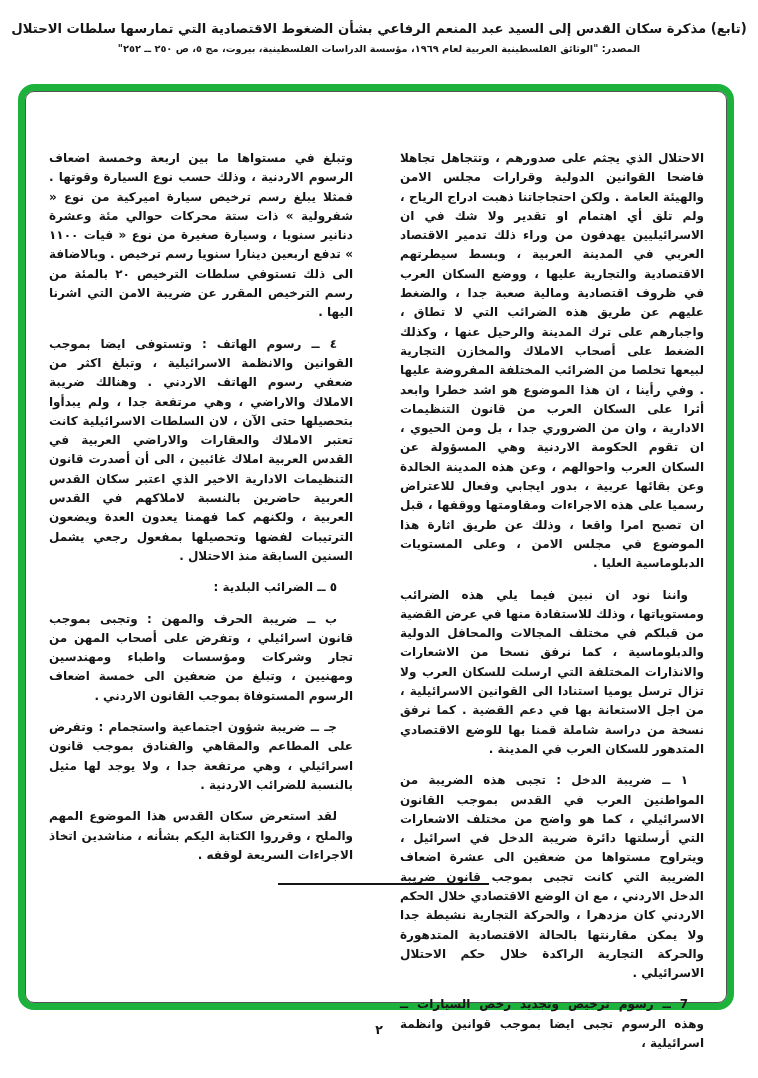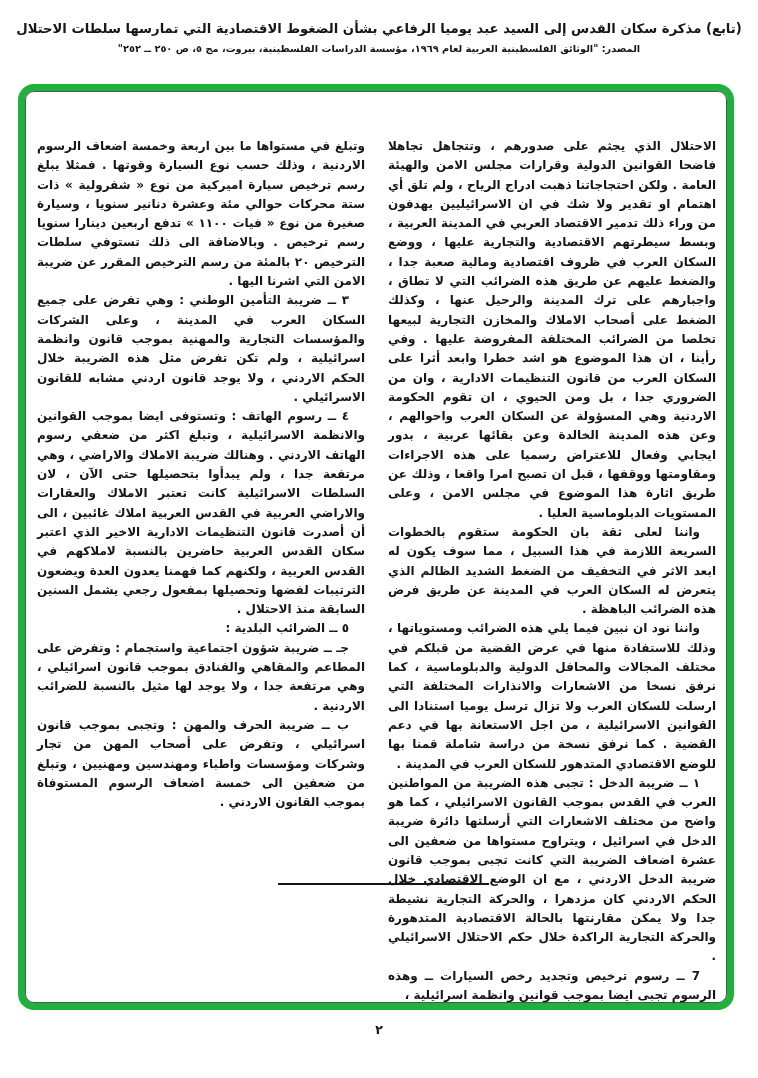--- a/index.html
+++ b/index.html
@@ -57,21 +57,21 @@
   }
   .col {
     flex: 1 1 0;
     min-width: 0;
     text-align: justify;
     font-size: 12px;
     font-weight: bold;
     line-height: 19.3px;
     direction: rtl;
   }
-  .col p { margin: 0; text-indent: 16px; }
+  .col p { margin: 12px; text-indent: 16px; }
   .col p.cont { text-indent: 0; }
   .divider {
     position: absolute;
     left: 253px;
     top: 792px;
     width: 211px;
     height: 2px;
     background: var(--ink, #161616);
   }
   .page-number {
@@ -83,44 +83,43 @@
     font-size: 12.5px;
     font-weight: bold;
   }
 </style>
 </head>
 <body>
 
 <div class="page">
 
   <div class="header">
-    <div class="doc-title">(تابع) مذكرة سكان القدس إلى السيد عبد يوميا الرفاعي بشأن الضغوط الاقتصادية التي تمارسها سلطات الاحتلال</div>
+    <div class="doc-title">(تابع) مذكرة سكان القدس إلى السيد عبد المنعم الرفاعي بشأن الضغوط الاقتصادية التي تمارسها سلطات الاحتلال</div>
     <div class="doc-source">المصدر: "الوثائق الفلسطينية العربية لعام ١٩٦٩، مؤسسة الدراسات الفلسطينية، بيروت، مج ٥، ص ٢٥٠ ــ ٢٥٢"</div>
   </div>
 
   <div class="frame">
     <div class="frame-inner"></div>
 
     <div class="columns">
 
       <section class="col">
         <p class="cont">الاحتلال الذي يجثم على صدورهم ، وتتجاهل تجاهلا فاضحا القوانين الدولية وقرارات مجلس الامن والهيئة العامة . ولكن احتجاجاتنا ذهبت ادراج الرياح ، ولم تلق أي اهتمام او تقدير ولا شك في ان الاسرائيليين يهدفون من وراء ذلك تدمير الاقتصاد العربي في المدينة العربية ، وبسط سيطرتهم الاقتصادية والتجارية عليها ، ووضع السكان العرب في ظروف اقتصادية ومالية صعبة جدا ، والضغط عليهم عن طريق هذه الضرائب التي لا تطاق ، واجبارهم على ترك المدينة والرحيل عنها ، وكذلك الضغط على أصحاب الاملاك والمخازن التجارية لبيعها تخلصا من الضرائب المختلفة المفروضة عليها . وفي رأينا ، ان هذا الموضوع هو اشد خطرا وابعد أثرا على السكان العرب من قانون التنظيمات الادارية ، وان من الضروري جدا ، بل ومن الحيوي ، ان تقوم الحكومة الاردنية وهي المسؤولة عن السكان العرب واحوالهم ، وعن هذه المدينة الخالدة وعن بقائها عربية ، بدور ايجابي وفعال للاعتراض رسميا على هذه الاجراءات ومقاومتها ووقفها ، قبل ان تصبح امرا واقعا ، وذلك عن طريق اثارة هذا الموضوع في مجلس الامن ، وعلى المستويات الدبلوماسية العليا .</p>
-        <p>واننا لعلى ثقة بان الحكومة ستقوم بالخطوات السريعة اللازمة في هذا السبيل ، مما سوف يكون له ابعد الاثر في التخفيف من الضغط الشديد الظالم الذي يتعرض له السكان العرب في المدينة عن طريق فرض هذه الضرائب الباهظة .</p>
         <p>واننا نود ان نبين فيما يلي هذه الضرائب ومستوياتها ، وذلك للاستفادة منها في عرض القضية من قبلكم في مختلف المجالات والمحافل الدولية والدبلوماسية ، كما نرفق نسخا من الاشعارات والانذارات المختلفة التي ارسلت للسكان العرب ولا تزال ترسل يوميا استنادا الى القوانين الاسرائيلية ، من اجل الاستعانة بها في دعم القضية . كما نرفق نسخة من دراسة شاملة قمنا بها للوضع الاقتصادي المتدهور للسكان العرب في المدينة .</p>
         <p>١ ــ ضريبة الدخل : تجبى هذه الضريبة من المواطنين العرب في القدس بموجب القانون الاسرائيلي ، كما هو واضح من مختلف الاشعارات التي أرسلتها دائرة ضريبة الدخل في اسرائيل ، ويتراوح مستواها من ضعفين الى عشرة اضعاف الضريبة التي كانت تجبى بموجب قانون ضريبة الدخل الاردني ، مع ان الوضع الاقتصادي خلال الحكم الاردني كان مزدهرا ، والحركة التجارية نشيطة جدا ولا يمكن مقارنتها بالحالة الاقتصادية المتدهورة والحركة التجارية الراكدة خلال حكم الاحتلال الاسرائيلي .</p>
         <p>7 ــ رسوم ترخيص وتجديد رخص السيارات ــ وهذه الرسوم تجبى ايضا بموجب قوانين وانظمة اسرائيلية ،</p>
       </section>
 
       <section class="col">
         <p class="cont">وتبلغ في مستواها ما بين اربعة وخمسة اضعاف الرسوم الاردنية ، وذلك حسب نوع السيارة وقوتها . فمثلا يبلغ رسم ترخيص سيارة اميركية من نوع « شفرولية » ذات ستة محركات حوالي مئة وعشرة دنانير سنويا ، وسيارة صغيرة من نوع « فيات ١١٠٠ » تدفع اربعين دينارا سنويا رسم ترخيص . وبالاضافة الى ذلك تستوفي سلطات الترخيص ٢٠ بالمئة من رسم الترخيص المقرر عن ضريبة الامن التي اشرنا اليها .</p>
-        <p>٣ ــ ضريبة التأمين الوطني : وهي تفرض على جميع السكان العرب في المدينة ، وعلى الشركات والمؤسسات التجارية والمهنية بموجب قانون وانظمة اسرائيلية ، ولم تكن تفرض مثل هذه الضريبة خلال الحكم الاردني ، ولا يوجد قانون اردني مشابه للقانون الاسرائيلي .</p>
         <p>٤ ــ رسوم الهاتف : وتستوفى ايضا بموجب القوانين والانظمة الاسرائيلية ، وتبلغ اكثر من ضعفي رسوم الهاتف الاردني . وهنالك ضريبة الاملاك والاراضي ، وهي مرتفعة جدا ، ولم يبدأوا بتحصيلها حتى الآن ، لان السلطات الاسرائيلية كانت تعتبر الاملاك والعقارات والاراضي العربية في القدس العربية املاك غائبين ، الى أن أصدرت قانون التنظيمات الادارية الاخير الذي اعتبر سكان القدس العربية حاضرين بالنسبة لاملاكهم في القدس العربية ، ولكنهم كما فهمنا يعدون العدة ويضعون الترتيبات لفضها وتحصيلها بمفعول رجعي يشمل السنين السابقة منذ الاحتلال .</p>
         <p>٥ ــ الضرائب البلدية :</p>
+        <p>ب ــ ضريبة الحرف والمهن : وتجبى بموجب قانون اسرائيلي ، وتفرض على أصحاب المهن من تجار وشركات ومؤسسات واطباء ومهندسين ومهنيين ، وتبلغ من ضعفين الى خمسة اضعاف الرسوم المستوفاة بموجب القانون الاردني .</p>
         <p>جـ ــ ضريبة شؤون اجتماعية واستجمام : وتفرض على المطاعم والمقاهي والفنادق بموجب قانون اسرائيلي ، وهي مرتفعة جدا ، ولا يوجد لها مثيل بالنسبة للضرائب الاردنية .</p>
-        <p>ب ــ ضريبة الحرف والمهن : وتجبى بموجب قانون اسرائيلي ، وتفرض على أصحاب المهن من تجار وشركات ومؤسسات واطباء ومهندسين ومهنيين ، وتبلغ من ضعفين الى خمسة اضعاف الرسوم المستوفاة بموجب القانون الاردني .</p>
+        <p>لقد استعرض سكان القدس هذا الموضوع المهم والملح ، وقرروا الكتابة اليكم بشأنه ، مناشدين اتخاذ الاجراءات السريعة لوقفه .</p>
       </section>
 
     </div>
 
     <div class="divider"></div>
   </div>
 
   <div class="page-number">٢</div>
 
 </div>

